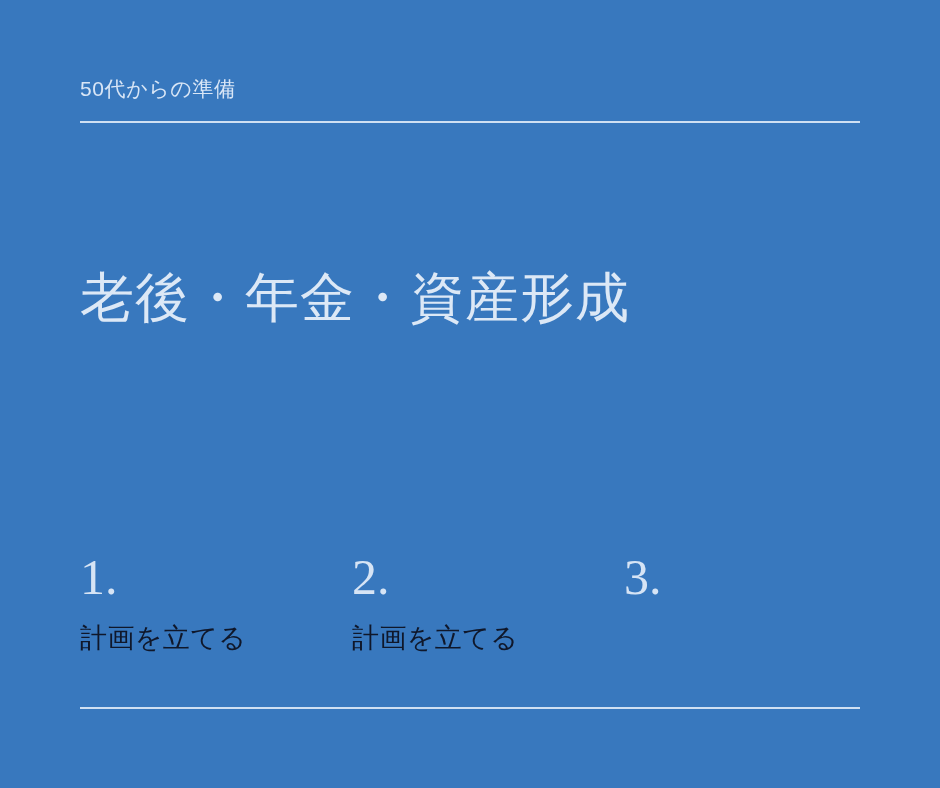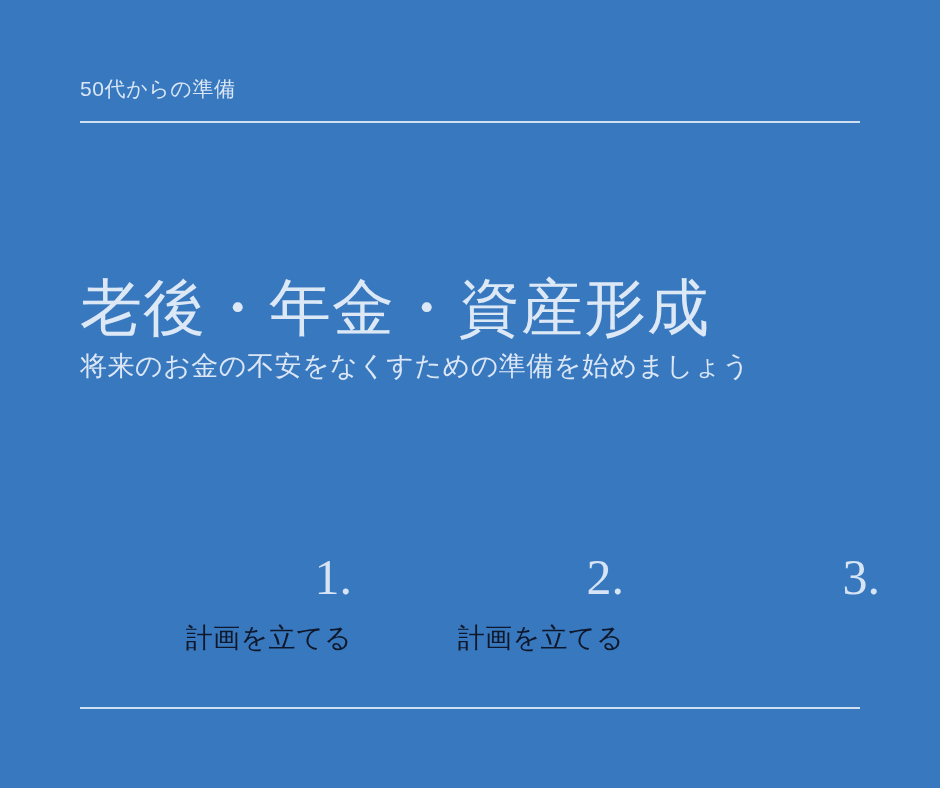--- a/index.html
+++ b/index.html
@@ -15,21 +15,20 @@
     font-family: "Liberation Sans", "DejaVu Sans", sans-serif;
     -webkit-font-smoothing: antialiased;
   }
 
   .slide {
     position: relative;
     width: 940px;
     height: 716px;
     background: #3878be;
     box-sizing: border-box;
-    text-align: right;
   }
 
   
   .eyebrow {
     position: absolute;
     left: 80px;
     top: 76px;
     font-size: 21px;
     line-height: 1.2;
     letter-spacing: 0.6px;
@@ -46,21 +45,21 @@
     background: #cfe0f3;
   }
   .rule-top    { top: 121px; }
   .rule-bottom { top: 707px; }
 
   
   .headline {
     position: absolute;
     left: 80px;
     top: 233px;
-    font-size: 62px;
+    font-size: 54px;
     line-height: 1.05;
     font-weight: 400;
     letter-spacing: 1px;
     color: #dce8f6;
     white-space: nowrap;
   }
 
   .subtitle {
     position: absolute;
     left: 80px;
@@ -111,21 +110,20 @@
 <body>
 
 <div class="slide">
 
   <div class="eyebrow">50代からの準備</div>
 
   <div class="rule rule-top"></div>
 
   <h1 class="headline">老後・年金・資産形成</h1>
 
-  <div class="subtitle">将来のお金の不安をなくすための準備を始めましょう</div>
 
   <div class="steps">
 
     <div class="step">
       <div class="step-number">1.</div>
       <div class="step-label">計画を立てる</div>
     </div>
 
     <div class="step">
       <div class="step-number">2.</div>

